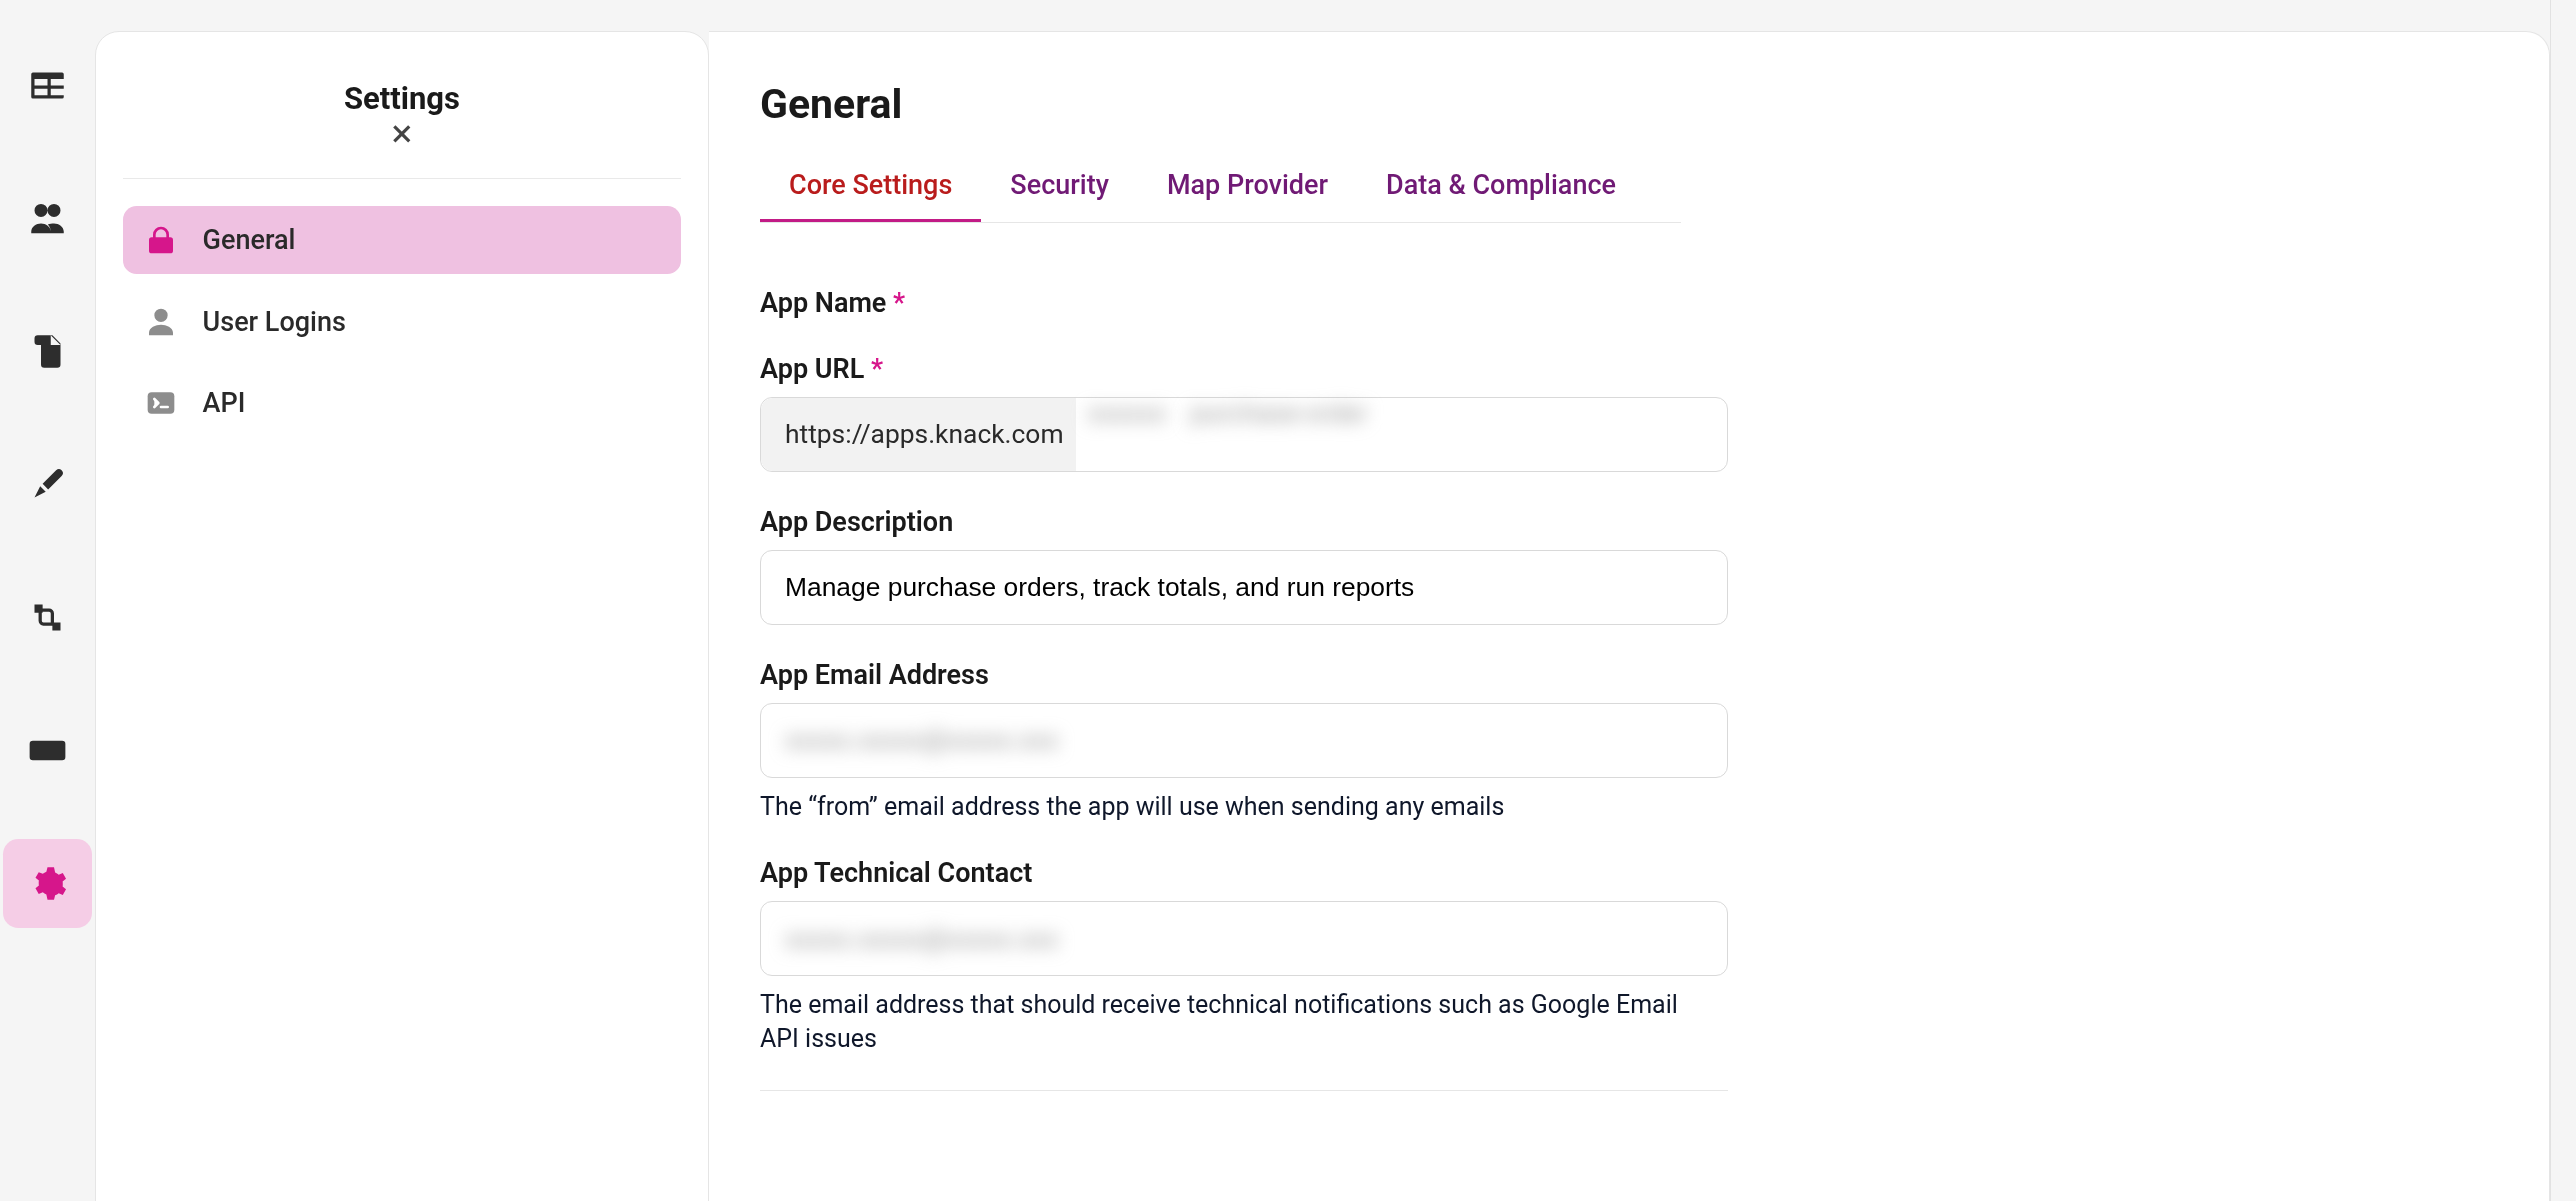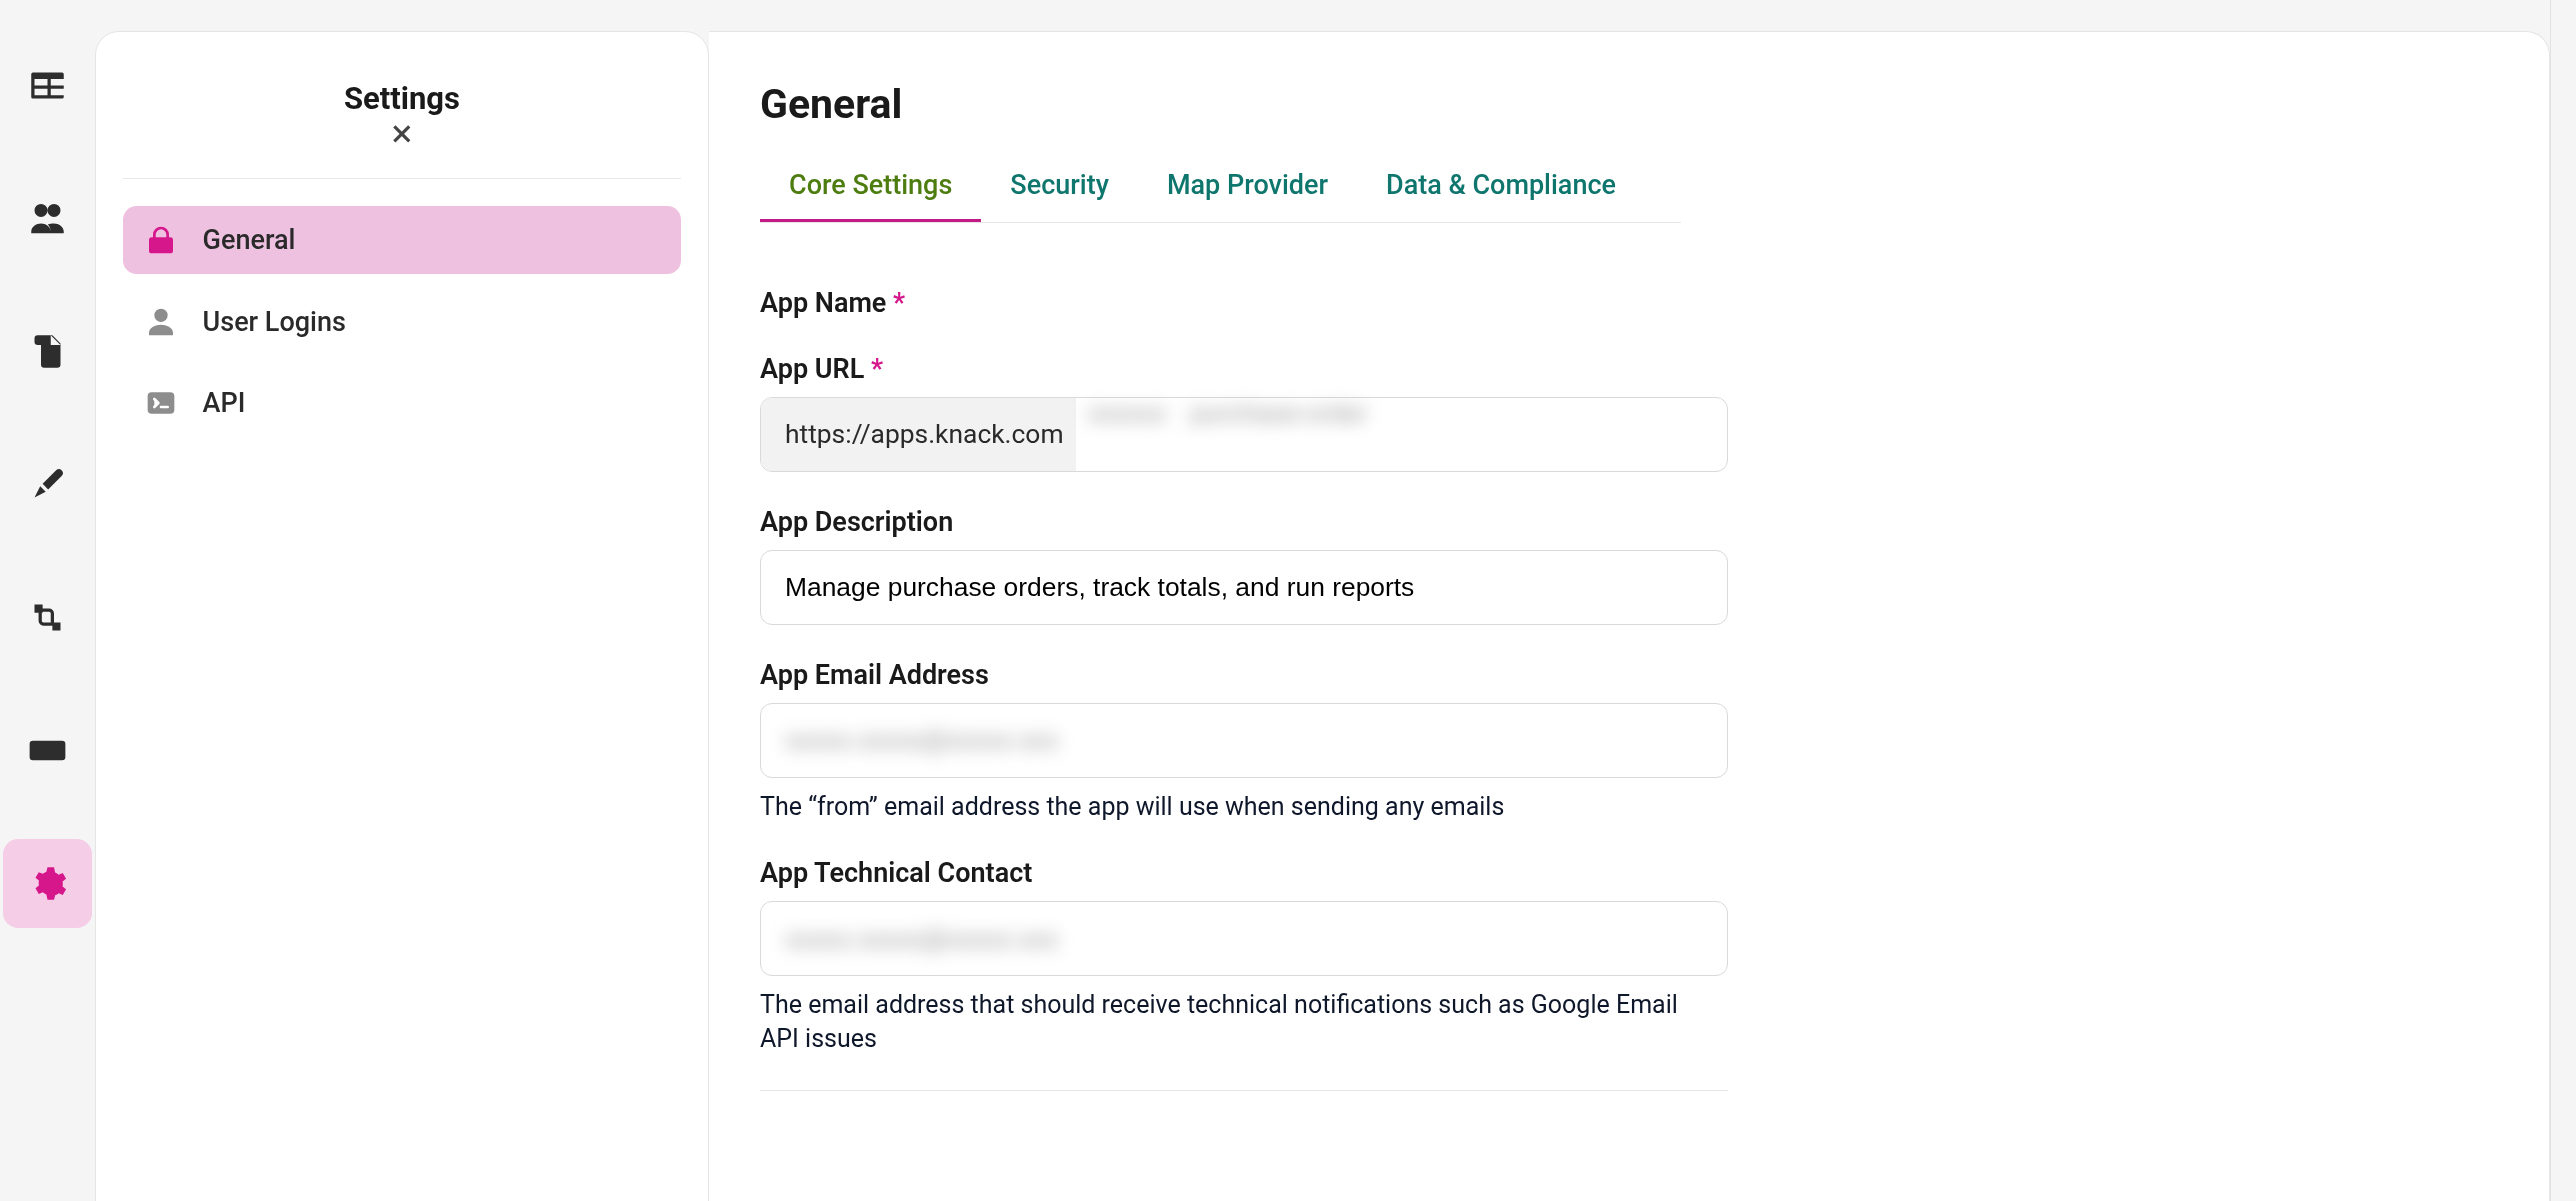--- a/index.html
+++ b/index.html
@@ -117,26 +117,26 @@
   .tabs {
     display: flex;
     gap: 0;
     border-bottom: 0.9px solid #e6e6e6;
     width: 921px;
   }
   .tab {
     padding: 0 29px 20.5px 29px;
     font-size: 27px;
     font-weight: 500;
-    color: #0f766e;
+    color: #701a75;
     cursor: pointer;
     position: relative;
   }
   .tab.active {
-    color: #4d7c0f;
+    color: #b91c1c;
   }
   .tab.active::after {
     content: "";
     position: absolute;
     left: 0; right: 0; bottom: -0.9px;
     height: 3.4px;
     background: #c21b86;
   }
 
   .form { width: 968px; padding-top: 64px; }

